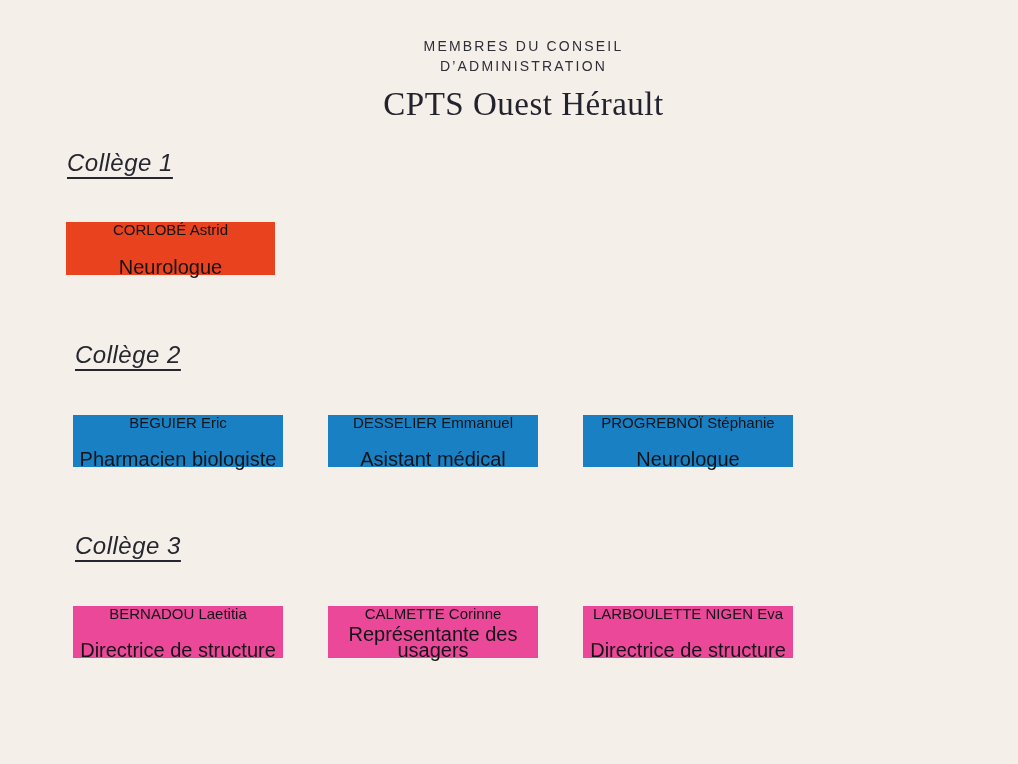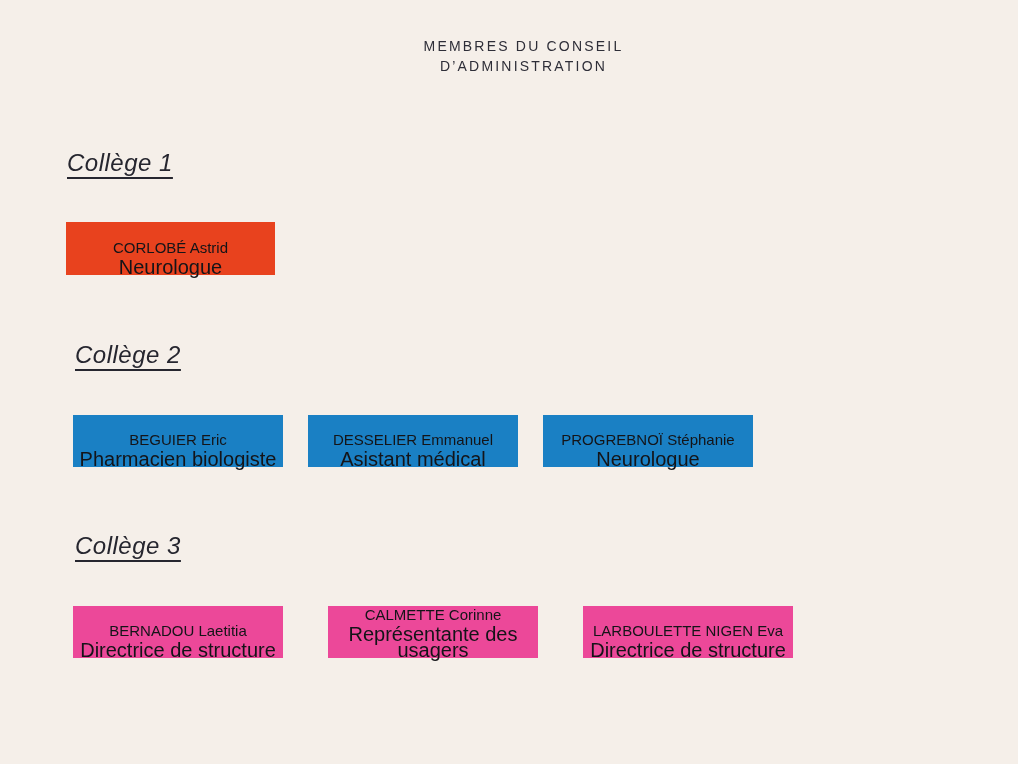--- a/index.html
+++ b/index.html
@@ -44,29 +44,29 @@
     text-underline-offset: 6px;
     font-style: italic;
   }
   #college1-heading { left: 38px;  top: 149px; }
   #college2-heading { left: 46px;  top: 341px; }
   #college3-heading { left: 46px;  top: 532px; }
 
   
   .member-row { position: absolute; display: flex; }
   #college1-row { left: 37px; top: 222px; gap: 61px; }
-  #college2-row { left: 44px; top: 415px; gap: 25px; }
+  #college2-row { left: 44px; top: 415px; gap: 45px; }
   #college3-row { left: 44px; top: 606px; gap: 45px; }
 
   .member-card {
     width: 210px;
     height: 52px;
     display: flex;
     flex-direction: column;
-    justify-content: flex-end;
+    justify-content: space-between;
     align-items: center;
     text-align: center;
     gap: 3px;
     color: #141418;
   }
   #college1-row .member-card { width: 209px; height: 53px; background: #E8421E; }
   #college2-row .member-card { background: #1A80C4; }
   #college3-row .member-card { background: #ec4899; }
 
   .member-name { font-size: 15px; line-height: 16px; }
@@ -75,20 +75,21 @@
 </head>
 <body>
 
 <div class="page">
 
   <header class="header">
     <div class="subtitle">
       <div>MEMBRES DU CONSEIL</div>
       <div>D’ADMINISTRATION</div>
     </div>
+    <h1 class="title">CPTS Ouest Hérault</h1>
   </header>
 
   <h2 class="college-heading" id="college1-heading">Collège 1</h2>
   <div class="member-row" id="college1-row">
     <div class="member-card">
       <div class="member-name">CORLOBÉ Astrid</div>
       <div class="member-role">Neurologue</div>
     </div>
   </div>
 

